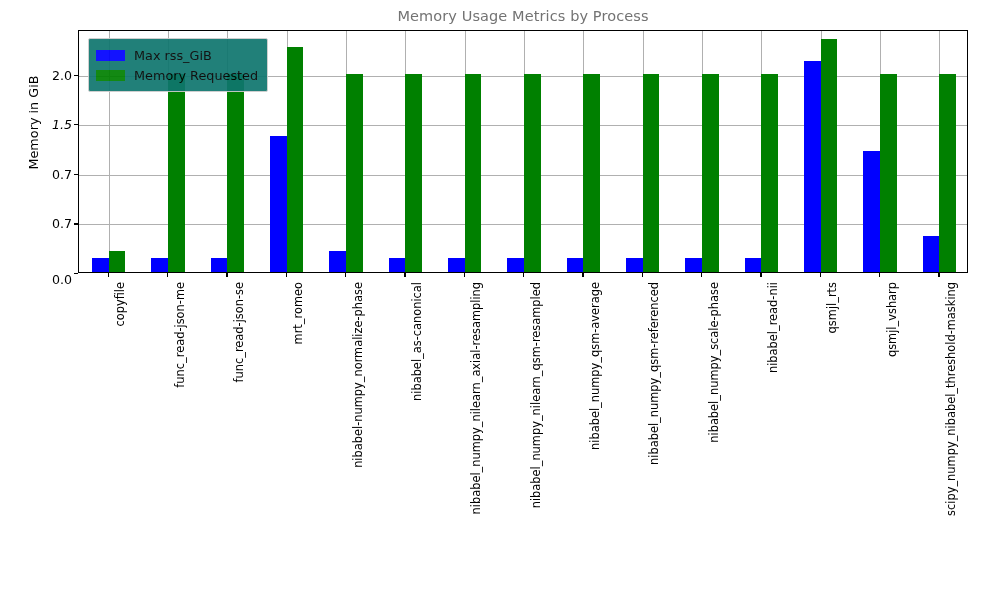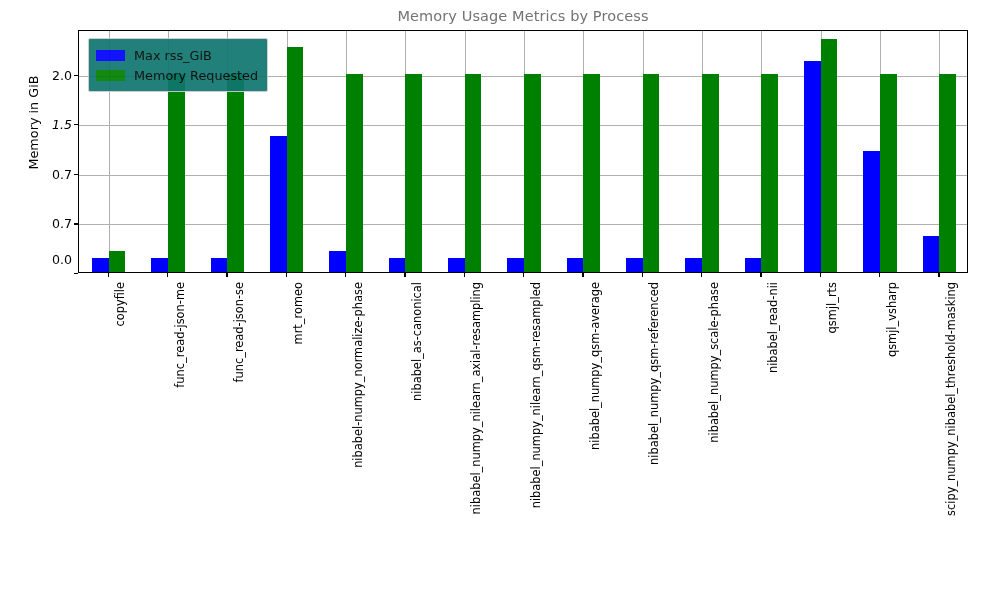--- a/index.html
+++ b/index.html
@@ -155,21 +155,21 @@
 </head>
 <body>
 
 <div id="figure">
 
   <div id="chart-title">Memory Usage Metrics by Process</div>
 
   <div id="ylabel">Memory in GiB</div>
 
   <div id="ytick-labels">
-      <div class="ytick-label" style="top: 229px;">0.0</div>
+      <div class="ytick-label" style="top: 249px;">0.0</div>
       <div class="ytick-label" style="top: 193.408px;">0.7</div>
       <div class="ytick-label" style="top: 143.816px;">0.7</div>
       <div class="ytick-label" style="top: 94.2245px; font-style: italic;">1.5</div>
       <div class="ytick-label" style="top: 44.6327px;">2.0</div>
     </div>
 
   <div id="plot-area">
       <div class="gridline-h" style="top: 193.408px;"></div>
       <div class="gridline-h" style="top: 143.816px;"></div>
       <div class="gridline-h" style="top: 94.2245px;"></div>

